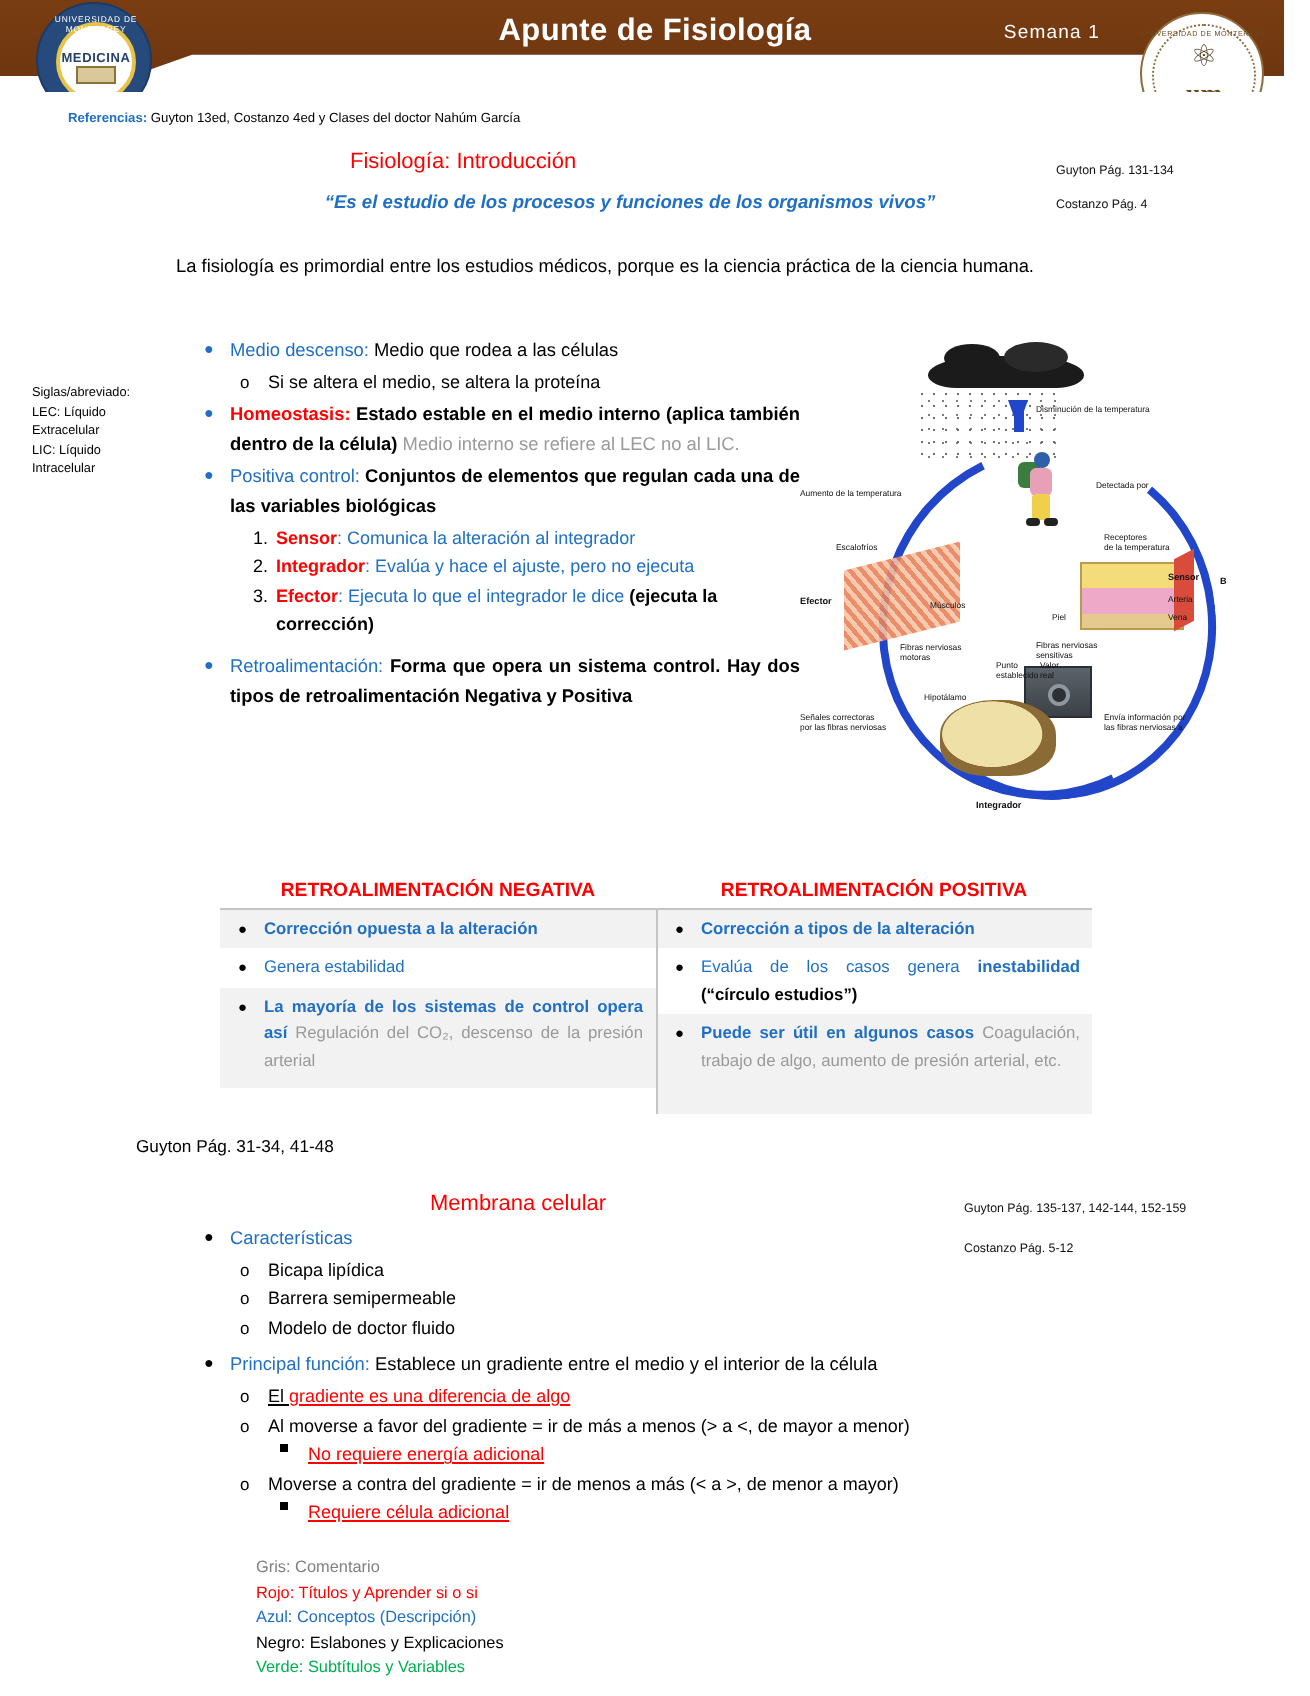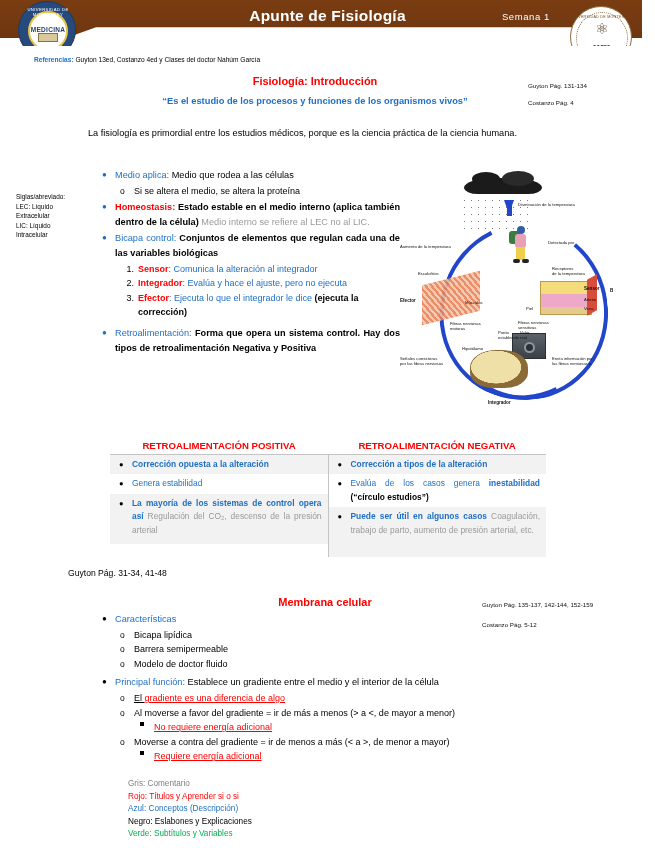--- a/index.html
+++ b/index.html
@@ -147,31 +147,32 @@
     left: 34px; top: 56px;
     font-size: 6.6px;
     white-space: nowrap;
   }
   .ref-label { color: #1F6FC4; font-weight: bold; }
   .ref-text  { color: #000; }
 
   
   .sec-title {
     position: absolute;
-    text-align: center;
+    text-align: left;
     color: #FF0000;
-    font-weight: bold;
+    font-weight: normal;
     font-size: 11px;
   }
   .sec-subtitle {
     position: absolute;
     text-align: center;
     color: #1F6FC4;
     font-weight: bold;
     font-size: 9.3px;
+    font-style: italic;
   }
   .pageref {
     position: absolute;
     font-size: 6.2px;
     color: #111;
     white-space: nowrap;
   }
 
   
   .para {
@@ -435,35 +436,35 @@
 <div class="sidenote" style="left:16px; top:192px; width:78px; white-space:pre-line;">Siglas/abreviado:
 LEC: Líquido
 Extracelular
 LIC: Líquido
 Intracelular</div>
 
 <div class="blist" style="left:100px; top:168px; width:300px;">
 
   <div class="bitem">
     <span class="bullet blue">●</span>
-    <span class="blue">Medio aplica:</span><span class="black"> Medio que rodea a las células</span>
+    <span class="blue">Medio descenso:</span><span class="black"> Medio que rodea a las células</span>
   </div>
   <div class="sub">
     <span class="obullet black">o</span>
     <span class="black">Si se altera el medio, se altera la proteína</span>
   </div>
 
   <div class="bitem" style="margin-top:2px;">
     <span class="bullet blue">●</span>
     <span class="red">Homeostasis:</span><span class="blackb"> Estado estable en el medio interno (aplica también dentro de la célula)</span><span class="gray"> Medio interno se refiere al LEC no al LIC.</span>
   </div>
 
   <div class="bitem" style="margin-top:2px;">
     <span class="bullet blue">●</span>
-    <span class="blue">Bicapa control:</span><span class="blackb"> Conjuntos de elementos que regulan cada una de las variables biológicas</span>
+    <span class="blue">Positiva control:</span><span class="blackb"> Conjuntos de elementos que regulan cada una de las variables biológicas</span>
   </div>
   <div class="num">
     <span class="nmark">1.</span>
     <span class="red">Sensor</span><span class="blue">: Comunica la alteración al integrador</span>
   </div>
   <div class="num">
     <span class="nmark">2.</span>
     <span class="red">Integrador</span><span class="blue">: Evalúa y hace el ajuste, pero no ejecuta</span>
   </div>
   <div class="num">
@@ -525,22 +526,22 @@
 establecido</div>
   <div class="dg-label" style="left:120px; top:152px;">Valor
 real</div>
   <div class="brain"></div>
   <div class="dg-label" style="left:62px; top:168px;">Hipotálamo</div>
   <div class="dg-label b" style="left:88px; top:222px;">Integrador</div>
 </div>
 
 <div class="tbl">
   <div class="tbl-head">
+    <div>RETROALIMENTACIÓN NEGATIVA</div>
     <div>RETROALIMENTACIÓN POSITIVA</div>
-    <div>RETROALIMENTACIÓN NEGATIVA</div>
   </div>
   <div class="tbl-body">
     <div class="tcol left">
       <div class="trow shade">
         <div class="tline"><span class="bullet">●</span><span class="blueb">Corrección opuesta a la alteración</span></div>
       </div>
       <div class="trow plain">
         <div class="tline"><span class="bullet">●</span><span class="blue">Genera estabilidad</span></div>
       </div>
       <div class="trow shade" style="min-height:44px;">
@@ -548,21 +549,21 @@
       </div>
     </div>
     <div class="tcol">
       <div class="trow shade">
         <div class="tline"><span class="bullet">●</span><span class="blueb">Corrección a tipos de la alteración</span></div>
       </div>
       <div class="trow plain">
         <div class="tline"><span class="bullet">●</span><span class="blue">Evalúa de los casos genera </span><span class="blueb">inestabilidad</span><span class="blackb"> (“círculo estudios”)</span></div>
       </div>
       <div class="trow shade" style="min-height:44px;">
-        <div class="tline"><span class="bullet">●</span><span class="blueb">Puede ser útil en algunos casos</span><span class="gray"> Coagulación, trabajo de parto, aumento de presión arterial, etc.</span></div>
+        <div class="tline"><span class="bullet">●</span><span class="blueb">Puede ser útil en algunos casos</span><span class="gray"> Coagulación, trabajo de algo, aumento de presión arterial, etc.</span></div>
       </div>
     </div>
   </div>
 </div>
 
 <div class="para" style="left:68px; top:566px; width:260px; font-size:8.6px;">Guyton Pág. 31-34, 41-48</div>
 
 <div class="sec-title" style="left:215px; top:596px; width:220px;">Membrana celular</div>
 <div class="pageref" style="left:482px; top:601px;">Guyton Pág. 135-137, 142-144, 152-159</div>
 <div class="pageref" style="left:482px; top:621px;">Costanzo Pág. 5-12</div>
@@ -600,21 +601,21 @@
   <div class="sq">
     <span class="sqmark"></span>
     <span class="redn ul">No requiere energía adicional</span>
   </div>
   <div class="sub">
     <span class="obullet black">o</span>
     <span class="black">Moverse a contra del gradiente = ir de menos a más (&lt; a &gt;, de menor a mayor)</span>
   </div>
   <div class="sq">
     <span class="sqmark"></span>
-    <span class="redn ul">Requiere energía adicional</span>
+    <span class="redn ul">Requiere célula adicional</span>
   </div>
 </div>
 
 <div class="legend">
   <div style="color:#808080">Gris: Comentario</div>
   <div style="color:#FF0000">Rojo: Títulos y Aprender si o si</div>
   <div style="color:#1F6FC4">Azul: Conceptos (Descripción)</div>
   <div style="color:#000000">Negro: Eslabones y Explicaciones</div>
   <div style="color:#00B050">Verde: Subtítulos y Variables</div>
 </div>

